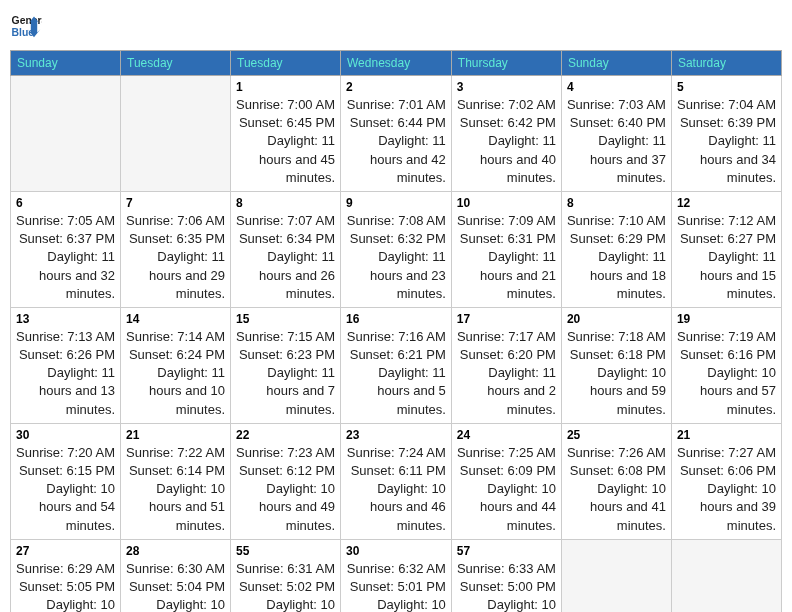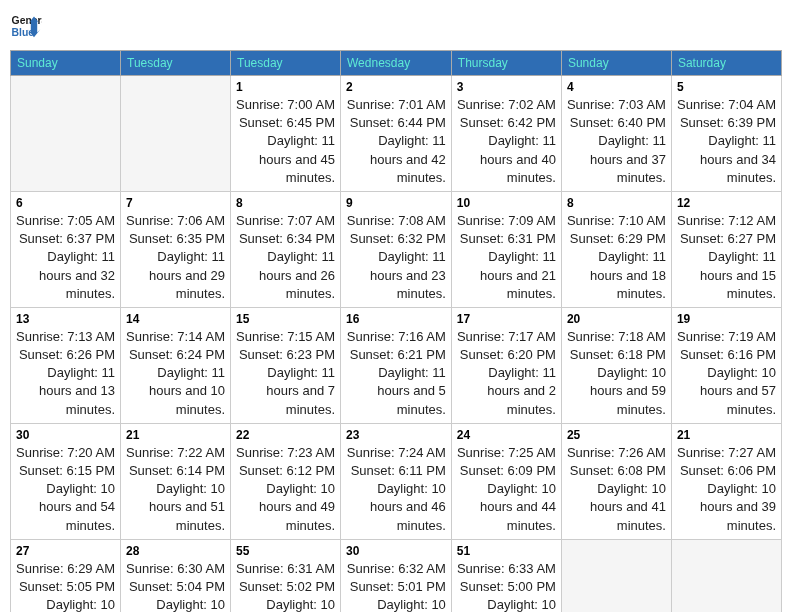--- a/index.html
+++ b/index.html
@@ -230,20 +230,20 @@
         </td>
         <td>
           <span class="day-number">55</span>
           <div class="day-info">Sunrise: 6:31 AM<br>Sunset: 5:02 PM<br>Daylight: 10 hours and 31 minutes.</div>
         </td>
         <td>
           <span class="day-number">30</span>
           <div class="day-info">Sunrise: 6:32 AM<br>Sunset: 5:01 PM<br>Daylight: 10 hours and 28 minutes.</div>
         </td>
         <td>
-          <span class="day-number">51</span>
+          <span class="day-number">57</span>
           <div class="day-info">Sunrise: 6:33 AM<br>Sunset: 5:00 PM<br>Daylight: 10 hours and 26 minutes.</div>
         </td>
         <td class="empty"></td>
         <td class="empty"></td>
       </tr>
     </tbody>
 </table>
 
 </body></html>

